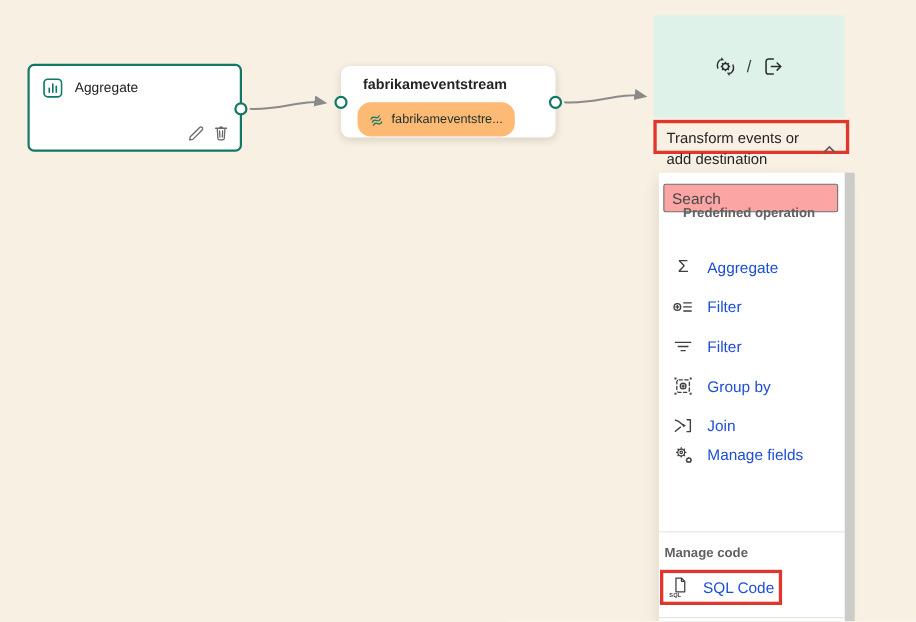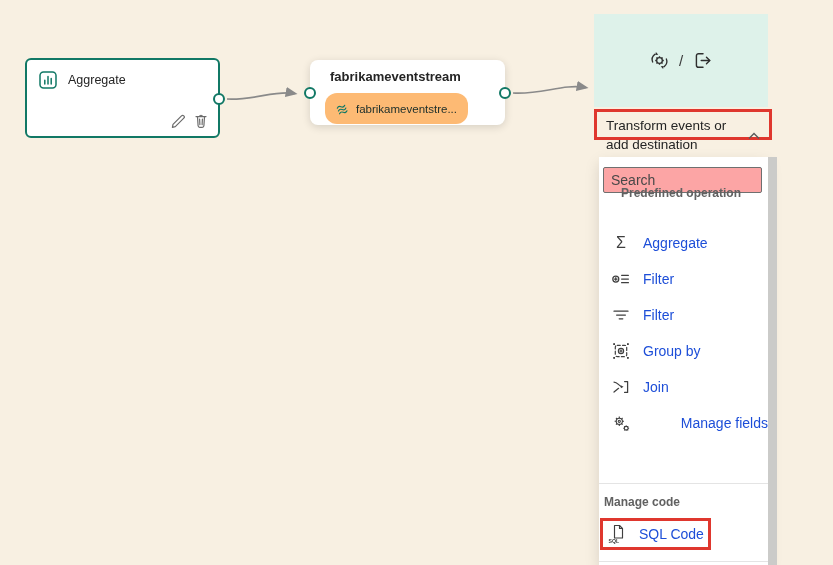--- a/index.html
+++ b/index.html
@@ -203,21 +203,21 @@
             <path d="M3,5 c3.6,0 4.6,3.8 7.6,4.6"></path>
             <path d="M3,15 l4.6,-3.7"></path>
             <path d="M13.6,4.6 h3 v10.8 h-3"></path>
           </g>
           <path d="M12.6,9.8 l-3.1,-1.6 0.4,3.1 z" fill="#3f3f3f"></path>
         </svg>
       </span>
       <span class="mi-label">Join</span>
     </div>
 
-    <div class="menu-item" style="top:248px;justify-content:space-between;">
+    <div class="menu-item" style="top:238px;">
       <span class="mi-icon">
         <svg width="20" height="20" viewBox="0 0 20 20">
           <g stroke="#3f3f3f" stroke-width="1.1" fill="none">
             <circle cx="8.3" cy="8.3" r="3.1"></circle>
             <circle cx="8.3" cy="8.3" r="1.1"></circle>
             <path d="M8.3,3.6 v1.6 M8.3,11.4 v1.6 M3.6,8.3 h1.6 M11.4,8.3 h1.6 M5,5 l1.1,1.1 M10.5,10.5 l1.1,1.1 M11.6,5 l-1.1,1.1 M6.1,10.5 L5,11.6"></path>
             <circle cx="15.2" cy="15.3" r="1.9"></circle>
             <path d="M15.2,12.4 v1 M15.2,16.3 v1 M12.3,15.3 h1 M17.1,15.3 h1 M13.2,13.3 l0.7,0.7 M16.5,16.6 l0.7,0.7 M17.2,13.3 l-0.7,0.7 M13.9,16.6 l-0.7,0.7"></path>
           </g>
         </svg>

